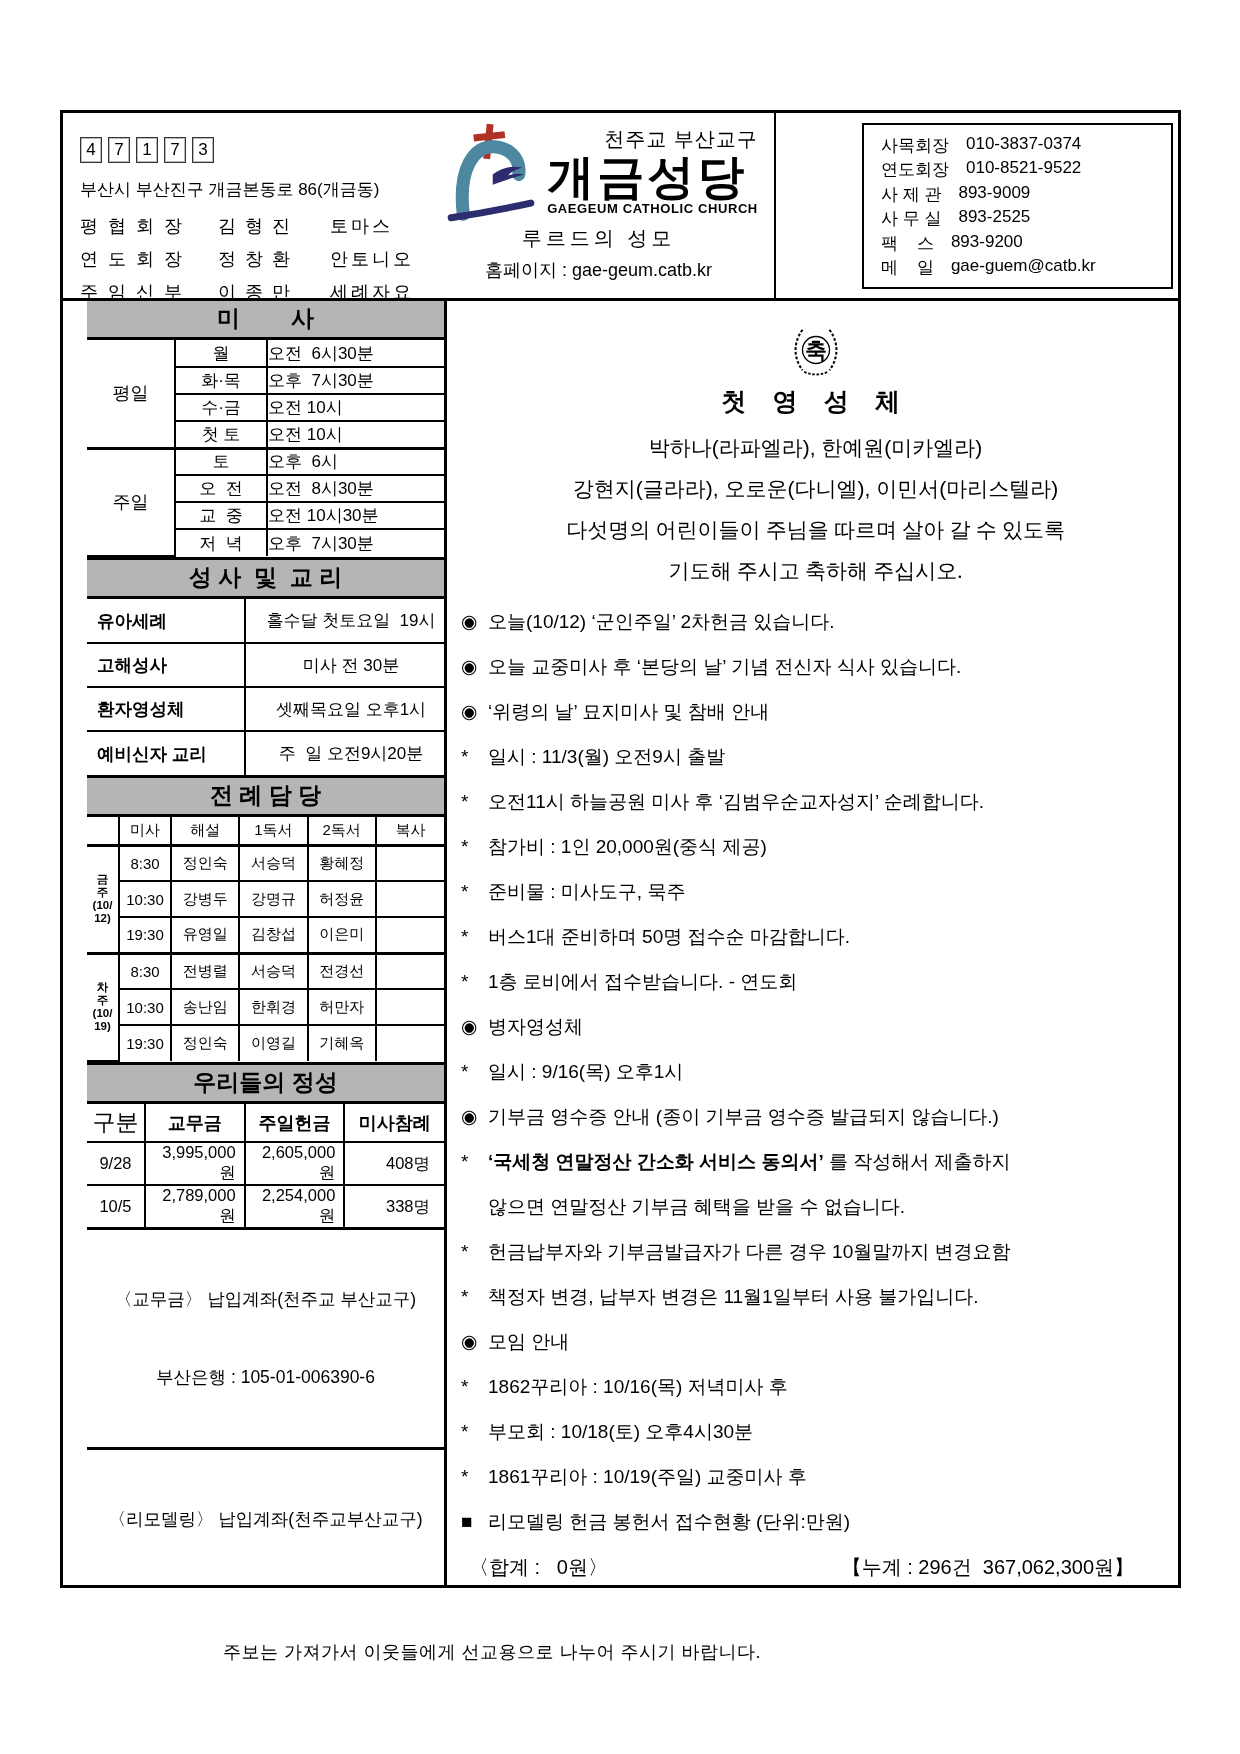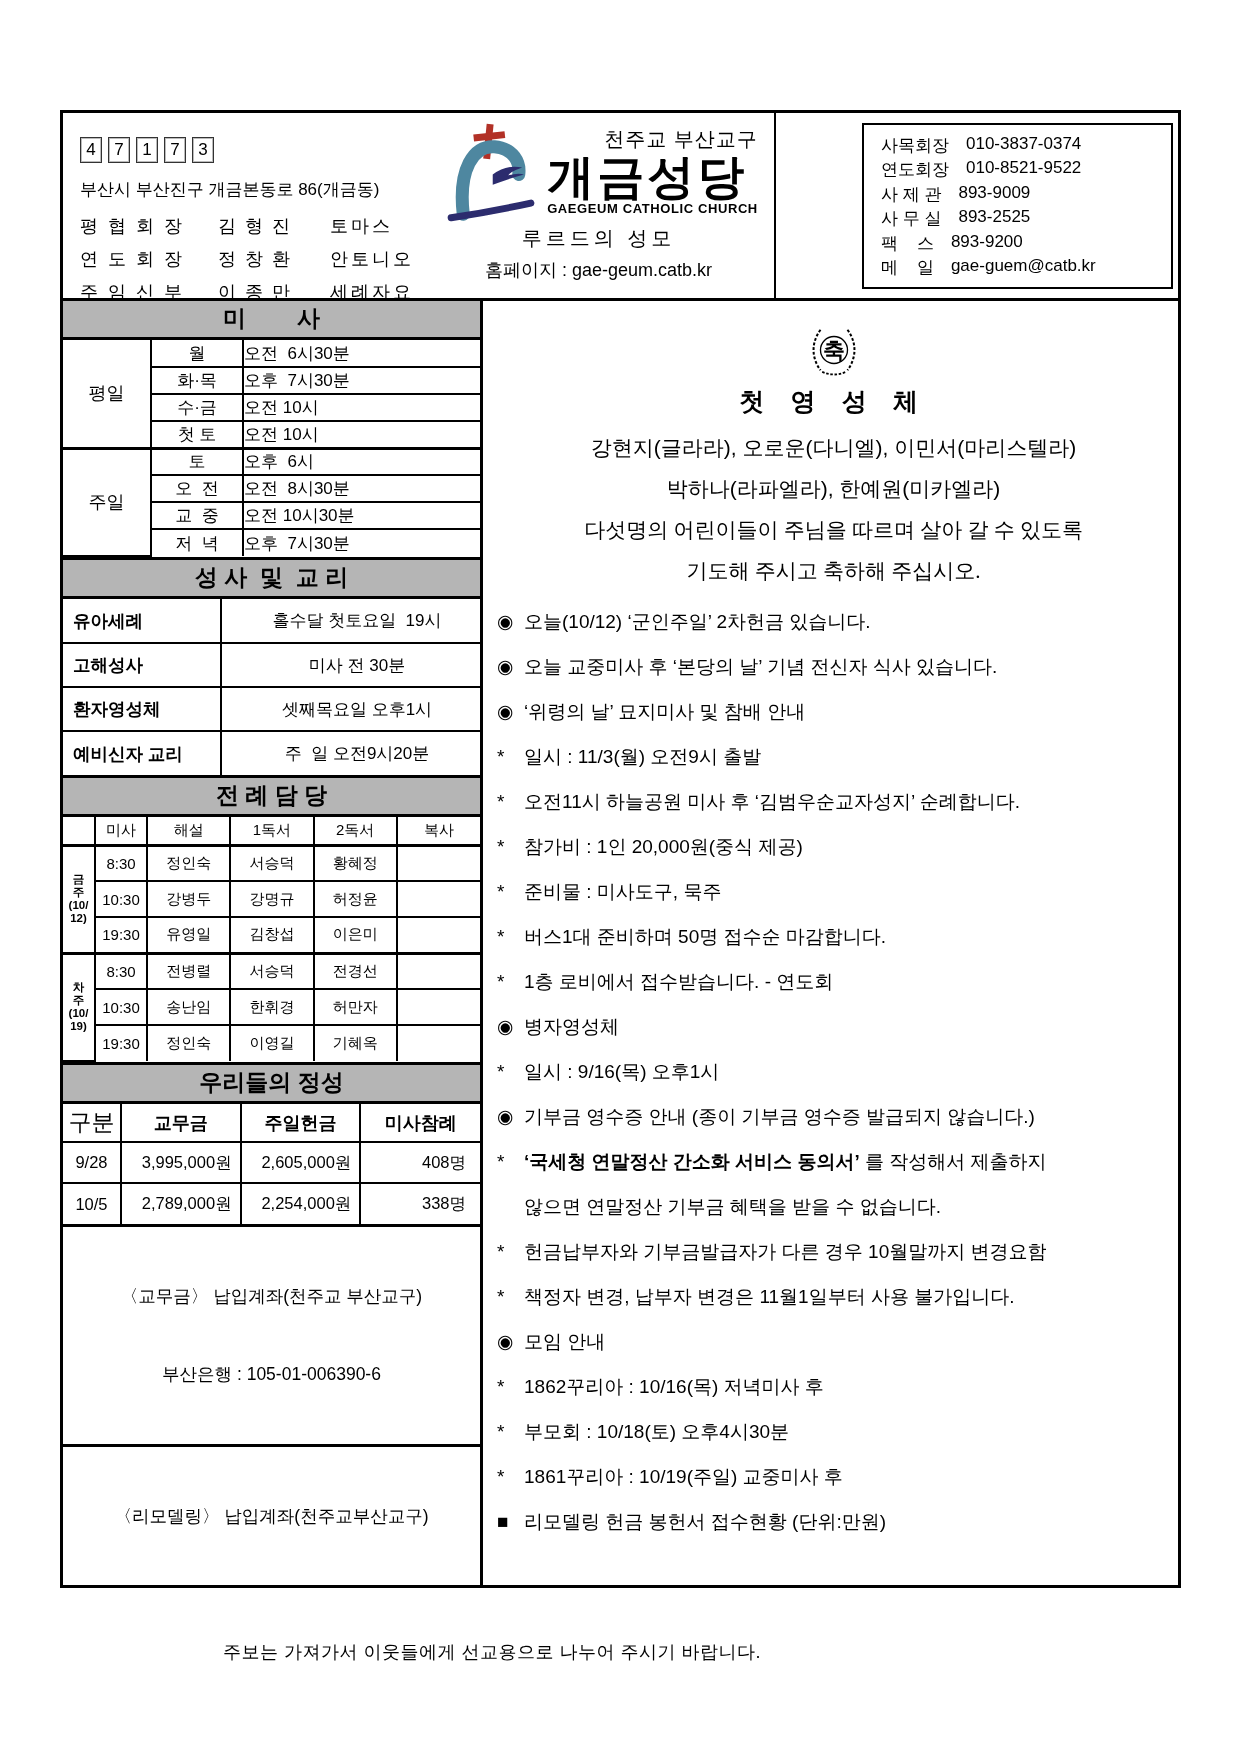--- a/index.html
+++ b/index.html
@@ -34,21 +34,21 @@
 
   .hcell-right { width:404px; border-left:2px solid #000; position:relative; }
   .contact-box { position:absolute; left:86px; top:10px; right:5px; bottom:9px; border:2px solid #000;
     padding:9px 6px 8px 17px; display:flex; flex-direction:column; justify-content:space-between; }
   .contact-row { display:flex; font-size:17px; }
   .contact-label { white-space:pre; }
   .contact-value { margin-left:17px; white-space:pre; }
 
   
   .content-row { display:flex; height:1284px; }
-  .left-col { width:420px; border-right:3px solid #000; display:flex; flex-direction:column; overflow:hidden; }
+  .left-col { width:360px; border-right:3px solid #000; display:flex; flex-direction:column; overflow:hidden;margin-left:24px; }
   .right-col { flex:1; padding:22px 8px 0 14px; overflow:hidden; }
 
   .bar { background:#b5b5b5; border-top:3px solid #000; border-bottom:3px solid #000;
     font-weight:bold; font-size:23px; text-align:center; white-space:pre; padding:2px 0 3px; }
   .bar.first { border-top:none; }
 
   table { border-collapse:collapse; width:100%; table-layout:fixed; }
   td,th { border:2px solid #000; padding:0; font-weight:normal; }
   .edge-table tr:first-child>*{ border-top:none; }
   .edge-table tr:last-child>*{ border-bottom:none; }
@@ -345,22 +345,22 @@
 
       <div class="celebration">
         <svg class="emblem" viewBox="0 0 64 64">
           <circle cx="32" cy="32" r="16" fill="none" stroke="#000" stroke-width="1.6"></circle>
           <path d="M16 8 C5 23 5 41 16 56" fill="none" stroke="#000" stroke-width="2.4" stroke-dasharray="3.4 2.2"></path>
           <path d="M48 8 C59 23 59 41 48 56" fill="none" stroke="#000" stroke-width="2.4" stroke-dasharray="3.4 2.2"></path>
           <path d="M18 58 q14 6 28 0" fill="none" stroke="#000" stroke-width="2.2" stroke-dasharray="3 2"></path>
           <text x="32" y="42" text-anchor="middle" font-size="26" font-weight="bold" font-family="Liberation Serif,serif" fill="#000">축</text>
         </svg>
         <div class="celeb-title">첫 영 성 체</div>
+        <div class="celeb-names">박하나(라파엘라), 한예원(미카엘라)</div>
         <div class="celeb-names">강현지(글라라), 오로운(다니엘), 이민서(마리스텔라)</div>
-        <div class="celeb-names">박하나(라파엘라), 한예원(미카엘라)</div>
         <div class="celeb-msg">다섯명의 어린이들이 주님을 따르며 살아 갈 수 있도록</div>
         <div class="celeb-msg">기도해 주시고 축하해 주십시오.</div>
       </div>
 
       <div class="ann">
         <div class="ann-line"><span class="bullet">◉</span><span>오늘(10/12) ‘군인주일’ 2차헌금 있습니다.</span></div>
         <div class="ann-line"><span class="bullet">◉</span><span>오늘 교중미사 후 ‘본당의 날’ 기념 전신자 식사 있습니다.</span></div>
         <div class="ann-line"><span class="bullet">◉</span><span>‘위령의 날’ 묘지미사 및 참배 안내</span></div>
         <div class="ann-line"><span class="bullet">*</span><span>일시 : 11/3(월) 오전9시 출발</span></div>
         <div class="ann-line"><span class="bullet">*</span><span>오전11시 하늘공원 미사 후 ‘김범우순교자성지’ 순례합니다.</span></div>
@@ -373,18 +373,22 @@
         <div class="ann-line"><span class="bullet">◉</span><span>기부금 영수증 안내 (종이 기부금 영수증 발급되지 않습니다.)</span></div>
         <div class="ann-line"><span class="bullet">*</span><span><span class="ann-bold">‘국세청 연말정산 간소화 서비스 동의서’</span><span> 를 작성해서 제출하지</span></span></div>
         <div class="ann-line"><span class="bullet"></span><span>않으면 연말정산 기부금 혜택을 받을 수 없습니다.</span></div>
         <div class="ann-line"><span class="bullet">*</span><span>헌금납부자와 기부금발급자가 다른 경우 10월말까지 변경요함</span></div>
         <div class="ann-line"><span class="bullet">*</span><span>책정자 변경, 납부자 변경은 11월1일부터 사용 불가입니다.</span></div>
         <div class="ann-line"><span class="bullet">◉</span><span>모임 안내</span></div>
         <div class="ann-line"><span class="bullet">*</span><span>1862꾸리아 : 10/16(목) 저녁미사 후</span></div>
         <div class="ann-line"><span class="bullet">*</span><span>부모회 : 10/18(토) 오후4시30분</span></div>
         <div class="ann-line"><span class="bullet">*</span><span>1861꾸리아 : 10/19(주일) 교중미사 후</span></div>
         <div class="ann-line"><span class="bullet">■</span><span>리모델링 헌금 봉헌서 접수현황 (단위:만원)</span></div>
+        <div class="totals">
+          <span>〈합계 :   0원〉</span>
+          <span>【누계 : 296건  367,062,300원】</span>
+        </div>
       </div>
     </div>
   </div>
 </div>
 
 <div class="footer-note">주보는 가져가서 이웃들에게 선교용으로 나누어 주시기 바랍니다.</div>
 
 </body></html>

